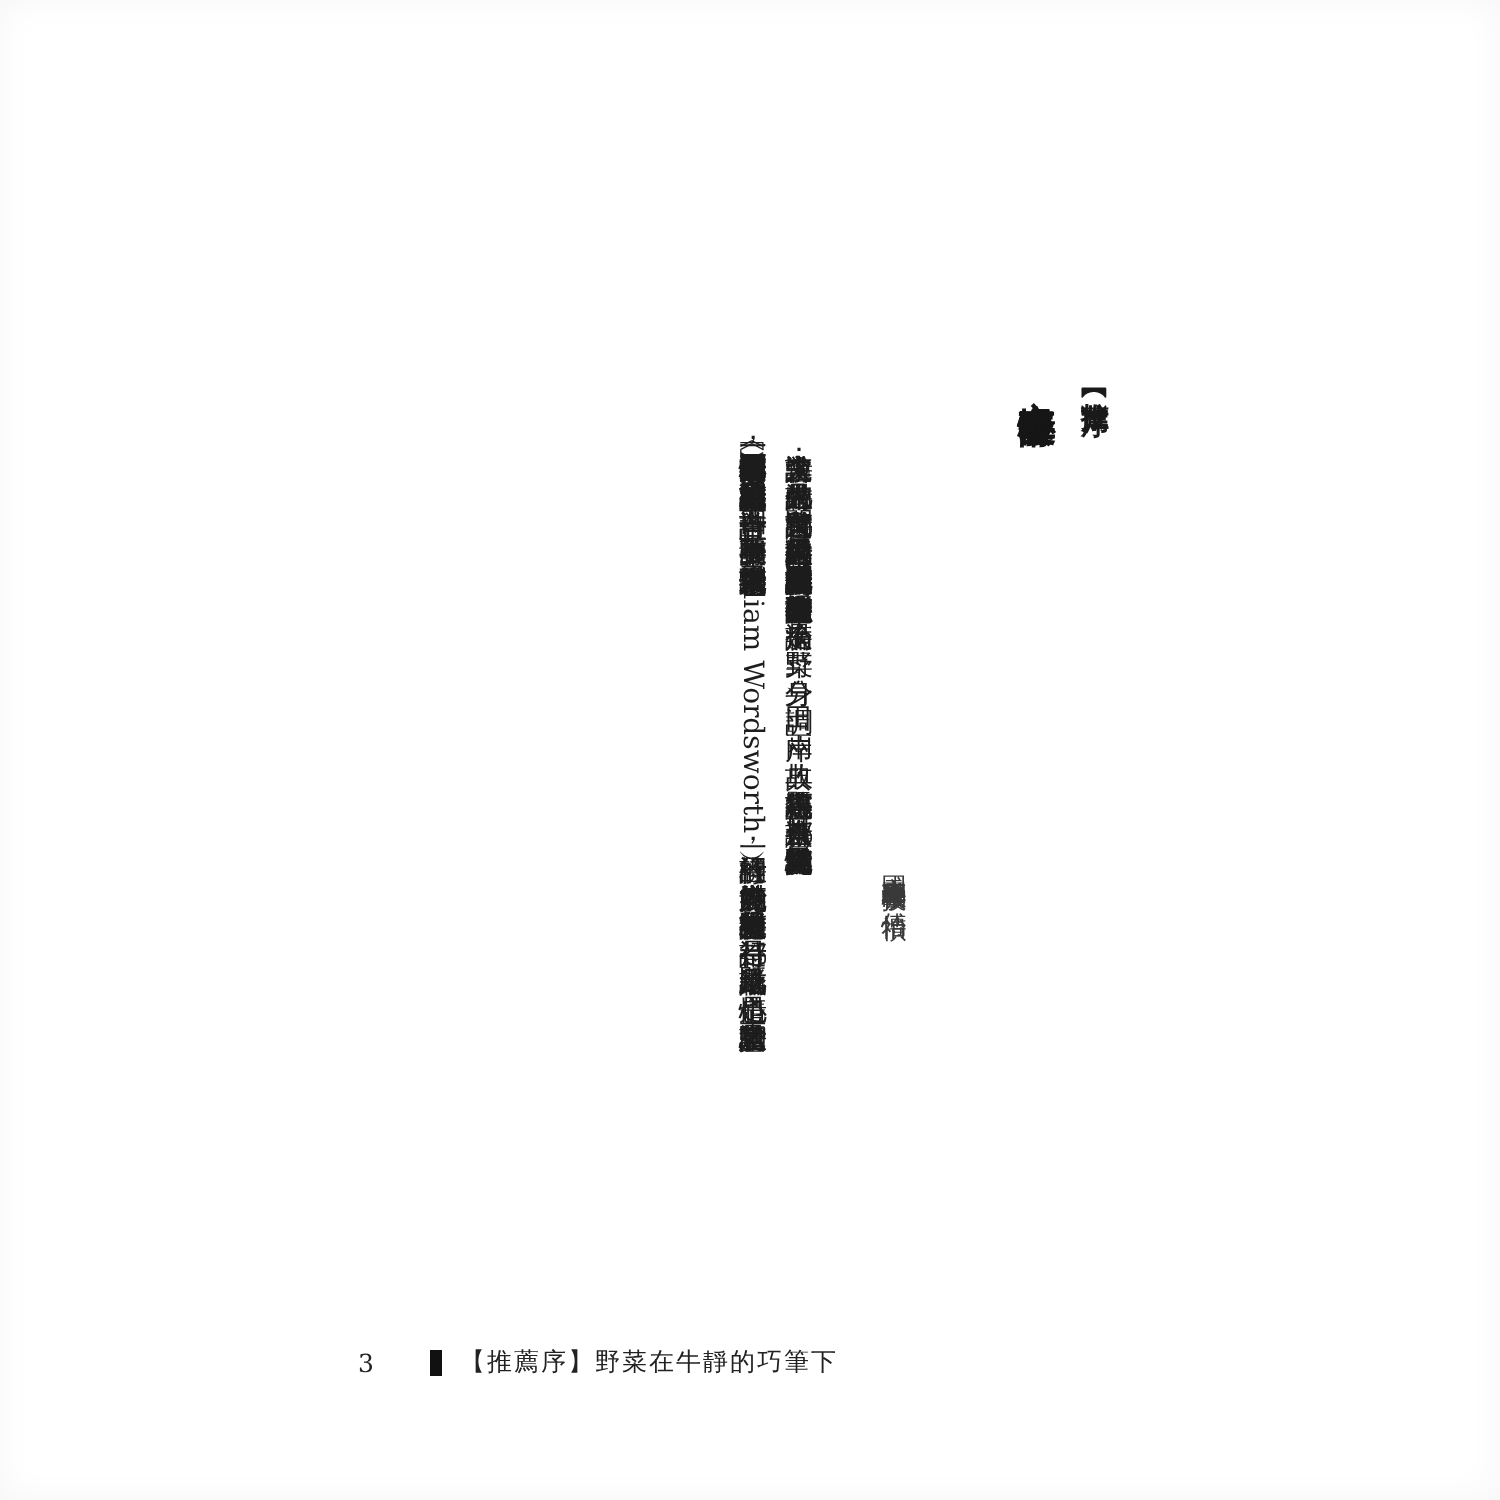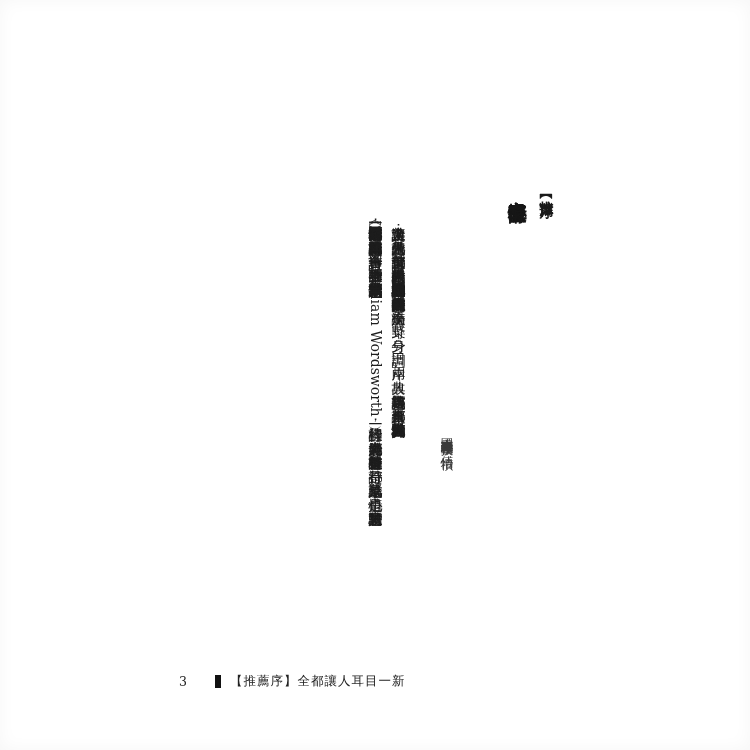--- a/index.html
+++ b/index.html
@@ -102,16 +102,16 @@
   <div class="vert attribution">國立臺東專科學校副教授　傅怡禎</div>
 
   <div class="vert body-text">
     <p>詩人李進文曾說：「凡是生來做詩人的，都欠這世間幾首詩。」牛靜絕對是天生來做詩人的，作品獨樹一格的他已陸續繳出《為精神科寫首詩》與《眉間的汗水》兩本詩集。斜槓的身分讓牛靜擁有強大的書寫優勢，不論是疾病、野菜、身分、田調、兩岸、典故、傳統等議題書寫，全都讓人耳目一新，且充滿動人風情與實驗精神。</p>
     <p>《眉間的汗水》輯一「邦查心情」是三十種原民野菜的書寫，每種野菜由三到八首新詩構成組詩，合計一百二十四首詩。野菜在牛靜的巧筆下，就像日常事物到了大詩人華茲華斯（William Wordsworth）的詩行裡一樣，充滿奇妙的魔力。在每種野菜組詩的最後一首，都是二行詩，形成既是結論、也是心情，更是智慧語的實驗</p>
   </div>
 
   <div class="footer">
     <span class="page-num">3</span>
     <span class="marker"></span>
-    <span class="footer-title">【推薦序】全都讓人耳目一新</span>
+    <span class="footer-title">【推薦序】野菜在牛靜的巧筆下</span>
   </div>
 
 </div>
 
 </body></html>

